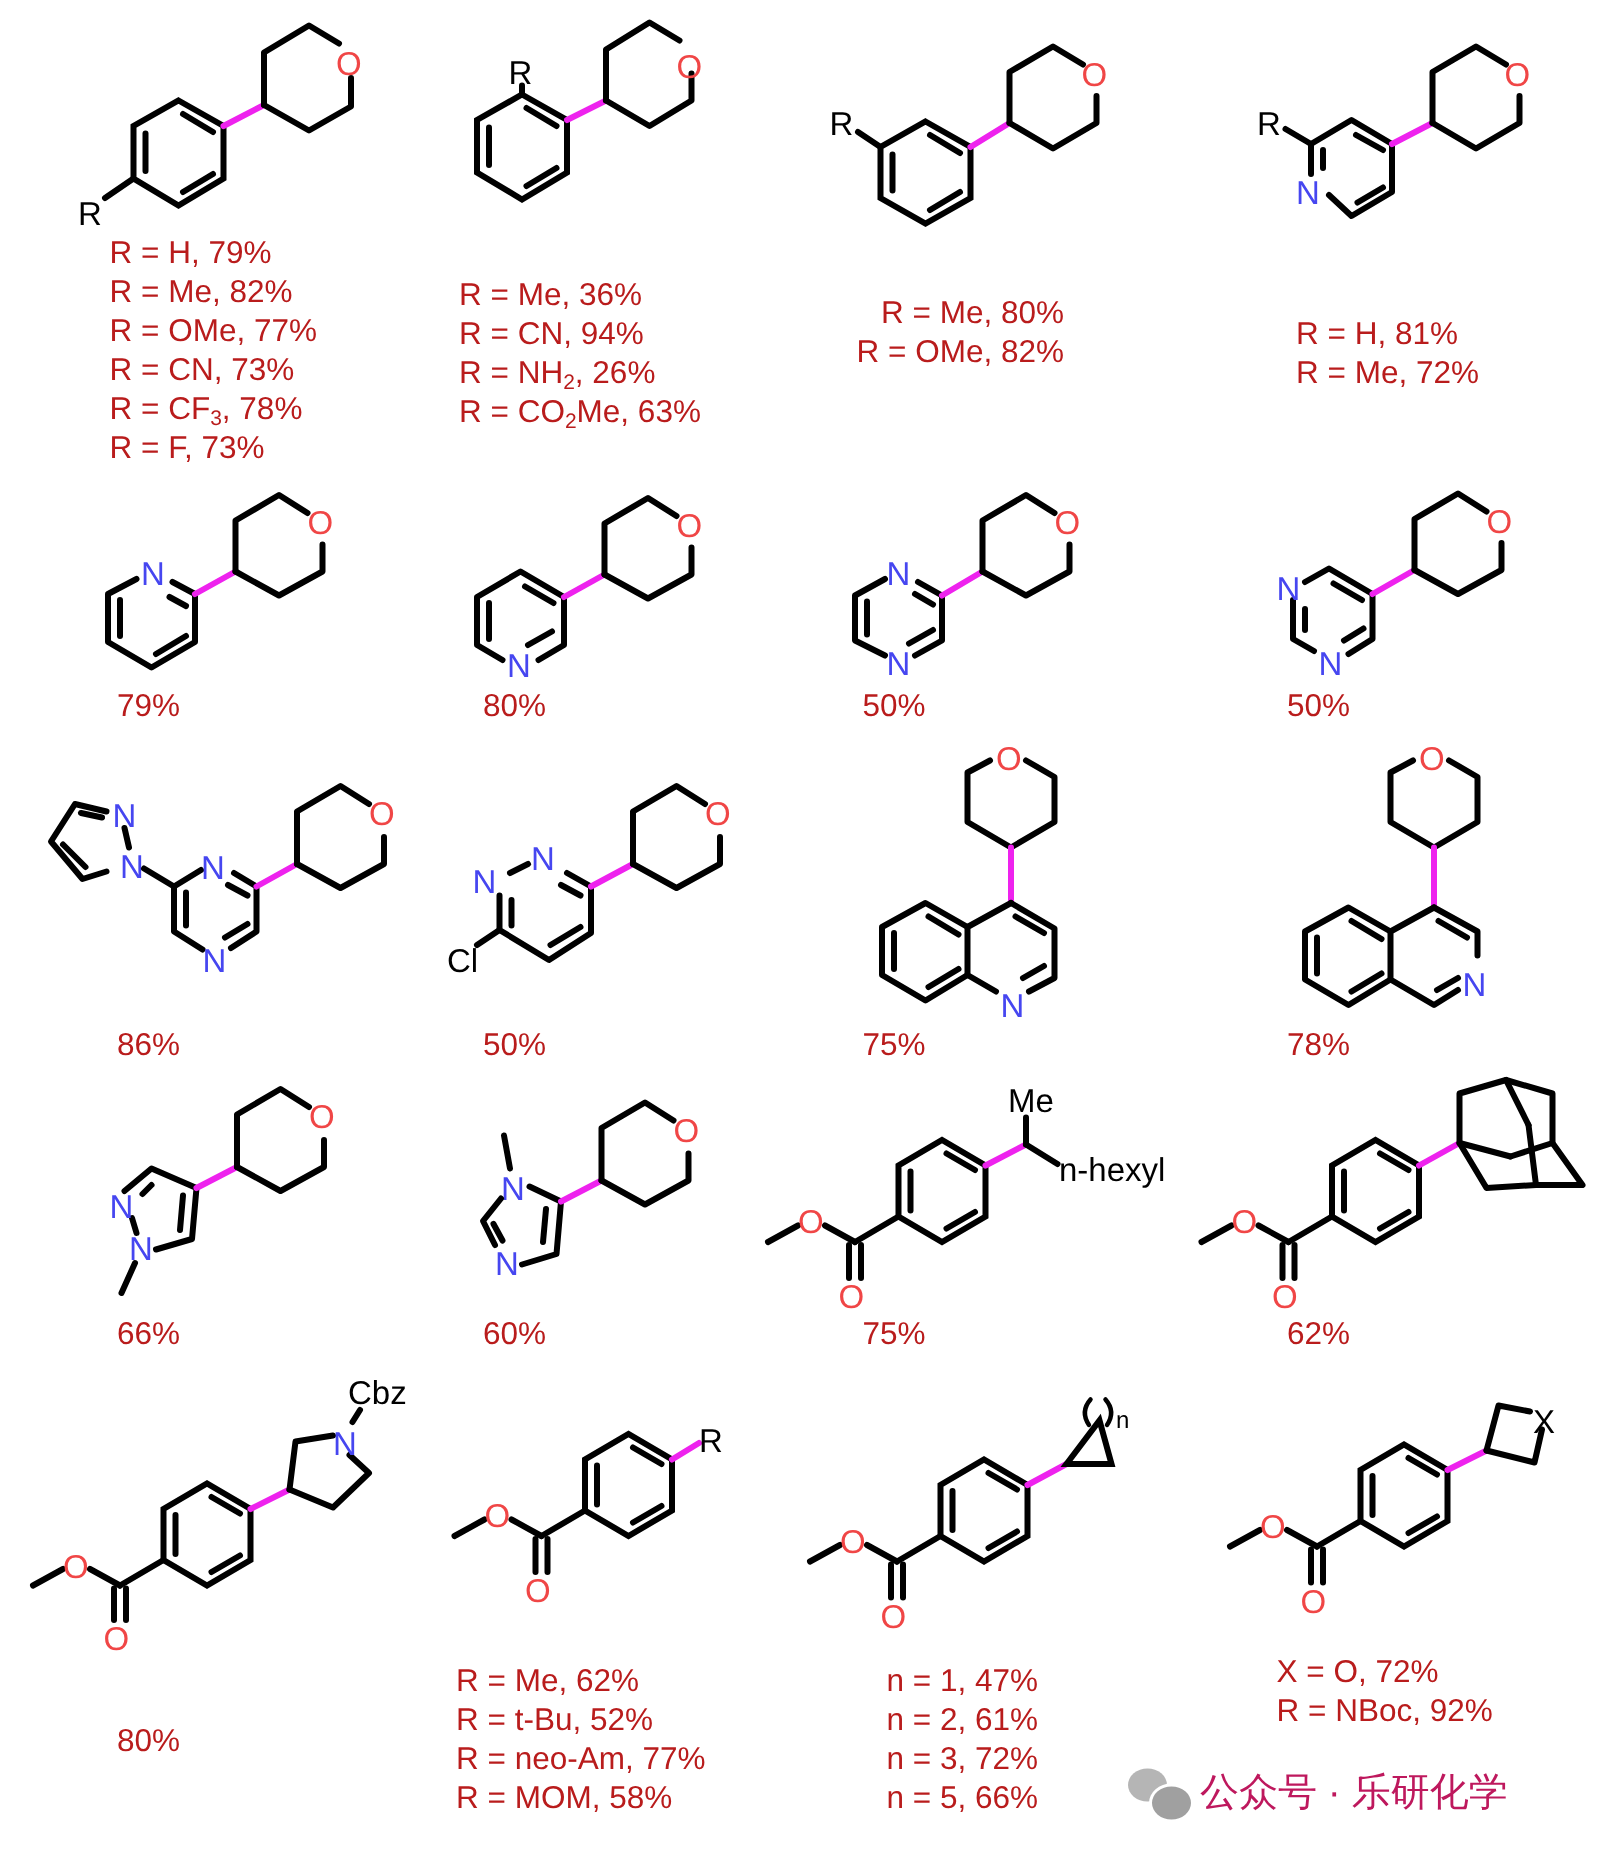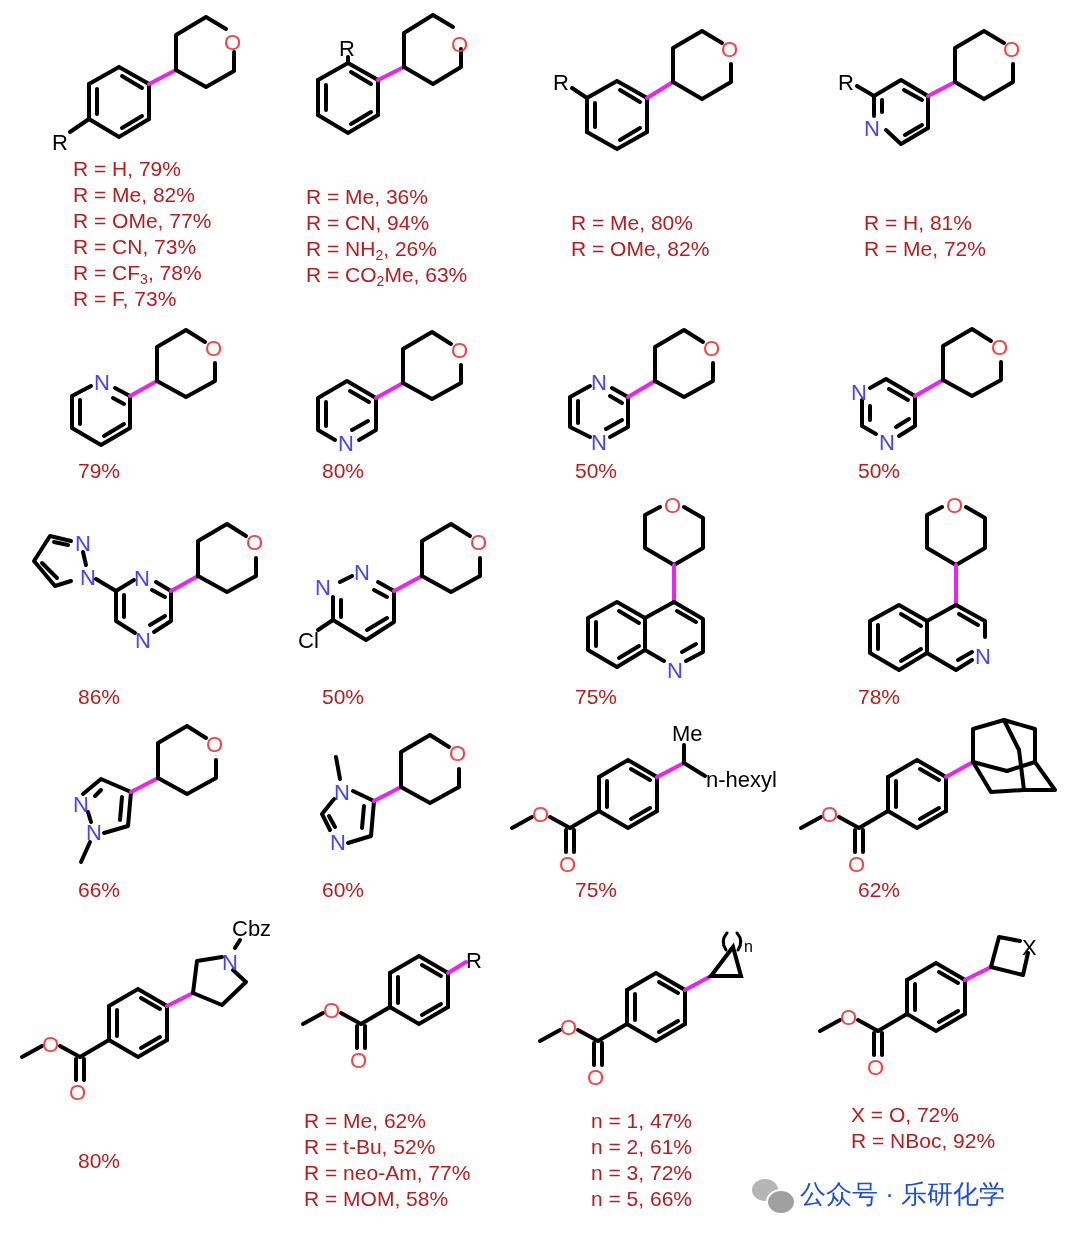--- a/index.html
+++ b/index.html
@@ -8,21 +8,21 @@
   svg.mol{position:absolute;left:0;top:0;width:1080px;height:1240px;}
   svg.mol line, svg.mol polyline, svg.mol path{stroke:#000;stroke-width:4;fill:none;stroke-linecap:round;stroke-linejoin:round;}
   svg.mol .hl{stroke:#ee22ee;}
   svg.mol text{font-family:"Liberation Sans",sans-serif;font-size:22px;}
   svg.mol .O{fill:#f04646;}
   svg.mol .N{fill:#4646f0;}
   svg.mol .K{fill:#000;}
   .lbl{position:absolute;font-size:21px;line-height:26px;color:#b91c1c;white-space:nowrap;}
   .lbl sub{font-size:14px;vertical-align:-4px;line-height:0;}
   .ctr{text-align:left;width:140px;}
-  .wm{position:absolute;left:752px;top:1177px;display:flex;align-items:center;gap:8px;color:#1d4ed8;font-size:26px;}
+  .wm{position:absolute;left:752px;top:1177px;display:flex;align-items:center;gap:8px;color:#be185d;font-size:26px;}
   .wm .bub{position:relative;width:40px;height:32px;}
   .wm .b1{position:absolute;left:0;top:0;width:26px;height:22px;border-radius:50%;background:#b5b5b5;}
   .wm .b2{position:absolute;left:14px;top:10px;width:26px;height:22px;border-radius:50%;background:#a0a0a0;border:2px solid #fff;}
 </style>
 </head>
 <body>
 
 <div class="frame"></div>
 
 <svg class="mol" viewBox="0 0 1080 1240">
@@ -379,21 +379,21 @@
   <div>R = F, 73%</div>
 </div>
 
 <div class="lbl" style="left:306px;top:184px;">
   <div>R = Me, 36%</div>
   <div>R = CN, 94%</div>
   <div><span>R = NH</span><sub>2</sub><span>, 26%</span></div>
   <div><span>R = CO</span><sub>2</sub><span>Me, 63%</span></div>
 </div>
 
-<div class="lbl" style="left:571px;top:210px;">
+<div class="lbl" style="left:571px;top:196px;text-align:right;">
   <div>R = Me, 80%</div>
   <div>R = OMe, 82%</div>
 </div>
 
 <div class="lbl" style="left:864px;top:210px;">
   <div>R = H, 81%</div>
   <div>R = Me, 72%</div>
 </div>
 
 <div class="lbl ctr" style="left:78px;top:458px;">79%</div>

